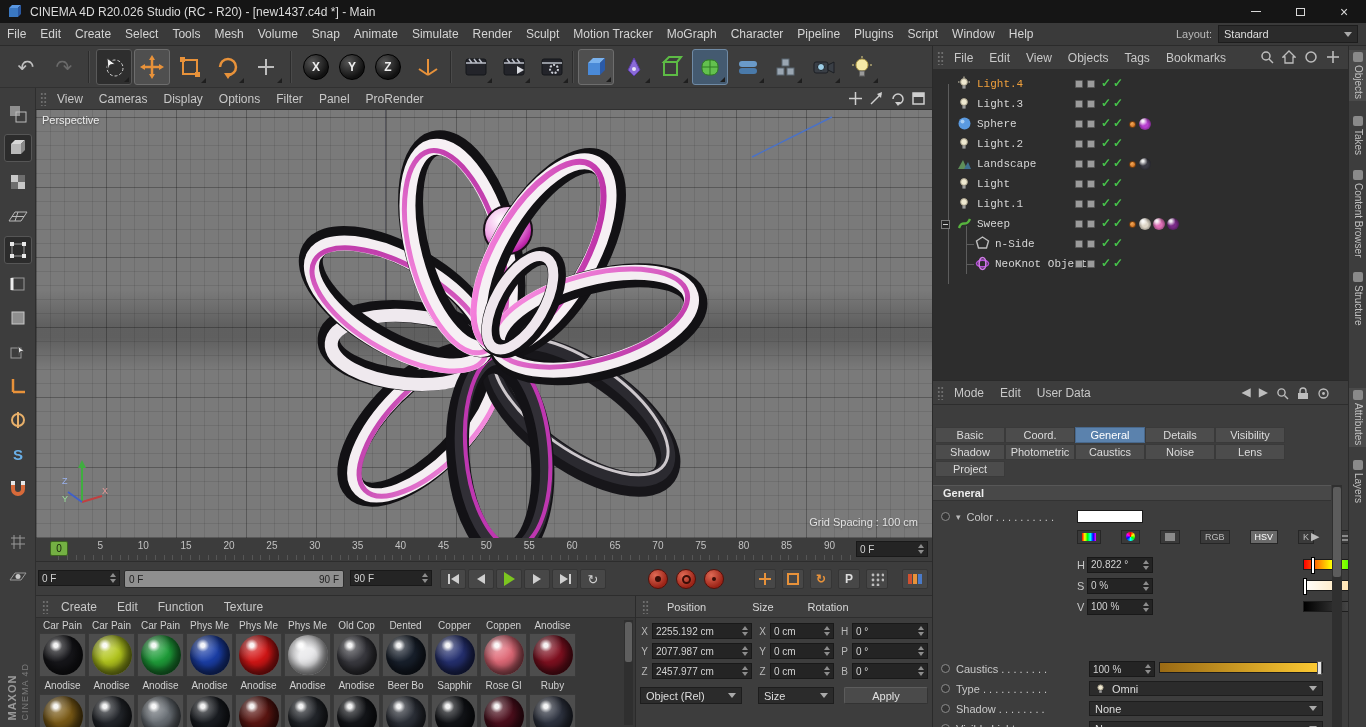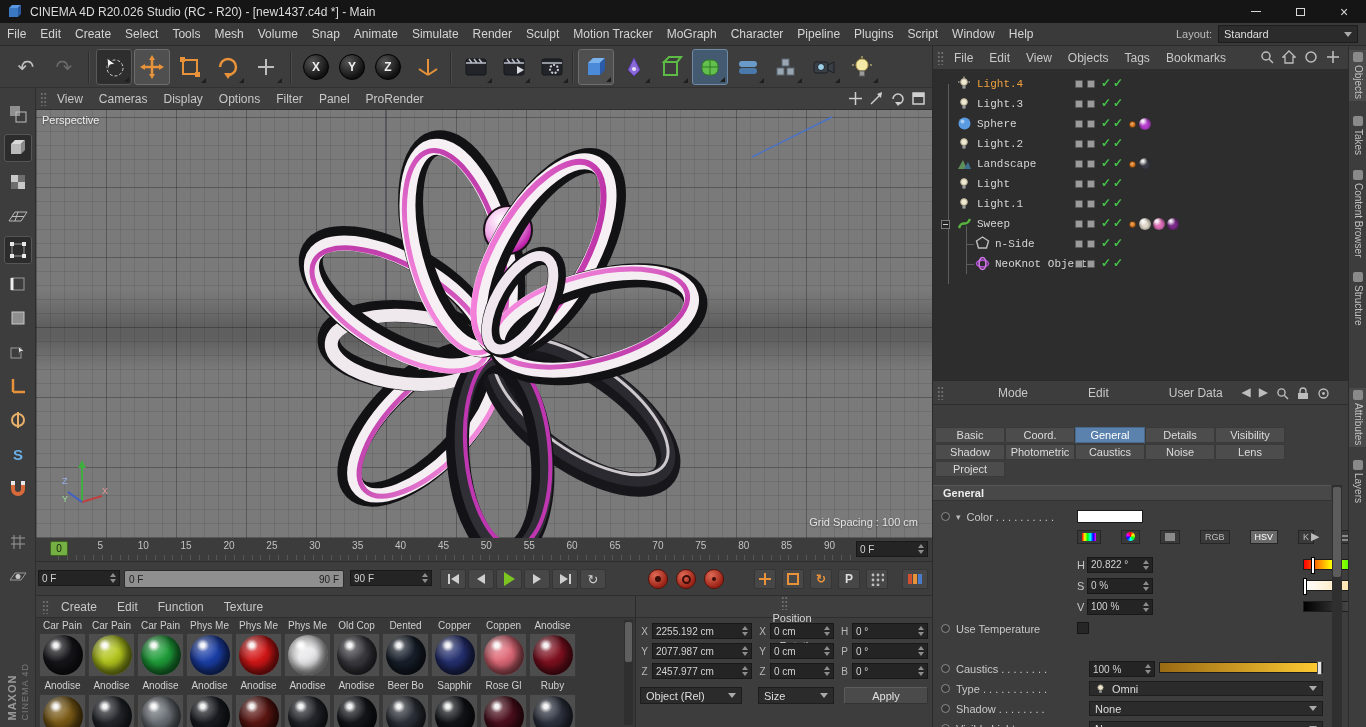--- a/index.html
+++ b/index.html
@@ -90,21 +90,21 @@
 .mat-cell{width:49px;height:46px;padding:1px;}
 .mat-cell .inner{width:100%;height:100%;background:#4d4d4d;border:1px solid #3a3a3a;display:flex;align-items:center;justify-content:center;}
 .mat-ball{width:40px;height:40px;border-radius:50%;
  background:radial-gradient(circle at 32% 26%,rgba(255,255,255,.95) 0 5%,rgba(255,255,255,.28) 16%,transparent 42%),
             radial-gradient(circle at 50% 55%,var(--c) 30%,#000 135%);
  box-shadow:inset -5px -7px 9px rgba(0,0,0,.5);}
 #matscroll{position:absolute;right:2px;top:24px;width:9px;height:105px;background:#2f2f2f;}
 #matscroll i{position:absolute;left:1px;top:2px;width:7px;height:40px;background:#5f5f5f;border-radius:2px;}
 
 #coords{left:635px;top:596px;width:297px;height:131px;background:#3d3d3d;border-left:1px solid #2b2b2b;}
-#coordhead{height:22px;background:#3f3f3f;border-bottom:1px solid #2e2e2e;display:flex;align-items:center;gap:2px;padding:0 6px;font-size:11px;color:#d6d6d6;flex-direction:column;}
+#coordhead{height:22px;background:#3f3f3f;border-bottom:1px solid #2e2e2e;display:flex;align-items:center;gap:2px;padding:0 6px;font-size:11px;color:#d6d6d6;}
 .crow{position:absolute;height:16px;display:flex;align-items:center;gap:3px;}
 .clab{width:9px;text-align:center;color:#b8b8b8;font-size:10px;}
 .cbtn{background:#4a4a4a;border:1px solid #5c5c5c;border-bottom-color:#333;border-right-color:#333;height:17px;display:flex;align-items:center;justify-content:center;border-radius:2px;color:#e0e0e0;}
 
 #om{left:932px;top:46px;width:416px;height:334px;background:#3a3a3a;border-left:1px solid #2a2a2a;}
 #ommenu{height:24px;display:flex;align-items:center;gap:2px;padding:0 4px;font-size:12px;background:#3d3d3d;border-bottom:1px solid #2d2d2d;}
 #ommenu .mi{padding:0 8px;}
 #omicons{position:absolute;right:8px;top:4px;display:flex;gap:8px;}
 #omtree{position:absolute;left:0;top:24px;width:416px;height:310px;background:#2d2d2d;}
 .orow{position:absolute;left:0;width:416px;height:20px;display:flex;align-items:center;}
@@ -118,21 +118,21 @@
 .tagdot{position:absolute;top:7px;width:7px;height:7px;border-radius:50%;background:radial-gradient(circle at 35% 30%,#f3a95a,#c06010);border:1px solid #7c3e08;}
 .tagball{position:absolute;top:4px;width:12px;height:12px;border-radius:50%;
  background:radial-gradient(circle at 32% 26%,rgba(255,255,255,.9) 0 8%,transparent 40%),radial-gradient(circle at 50% 55%,var(--c,#888) 30%,#000 140%);}
 .treev{position:absolute;width:1px;background:#5d5d5d;}
 .treeh{position:absolute;height:1px;background:#5d5d5d;}
 .expbox{position:absolute;left:8px;top:6px;width:9px;height:9px;background:#262626;border:1px solid #7a7a7a;display:flex;align-items:center;justify-content:center;}
 .expbox i{width:5px;height:1px;background:#cfcfcf;}
 
 #am{left:932px;top:380px;width:416px;height:347px;background:#3d3d3d;border-left:1px solid #2a2a2a;border-top:1px solid #2a2a2a;overflow:hidden;}
 #ammenu{height:24px;display:flex;align-items:center;gap:2px;padding:0 4px;font-size:12px;border-bottom:1px solid #2d2d2d;}
-#ammenu .mi{padding:0 8px;margin-left:44px;}
+#ammenu .mi{padding:0 8px;}
 #amicons{position:absolute;right:18px;top:4px;display:flex;gap:8px;color:#bdbdbd;}
 #amtitle{position:absolute;left:0;top:24px;width:416px;height:22px;display:flex;align-items:center;gap:6px;padding:0 8px;color:#e4e4e4;}
 .atab{position:absolute;width:70px;height:16px;line-height:15px;text-align:center;background:#4c4c4c;border:1px solid #3a3a3a;color:#dcdcdc;font-size:11px;}
 .atab.active{background:#5b82ad;border-color:#48688c;color:#fff;}
 #amsection{position:absolute;left:0;top:104px;width:398px;height:16px;background:#484848;border-top:1px solid #575757;border-bottom:1px solid #333;display:flex;align-items:center;padding:0 10px;font-weight:bold;color:#ececec;}
 .arow{position:absolute;height:15px;display:flex;align-items:center;}
 .adot{width:9px;height:9px;border-radius:50%;border:1px solid #8a8a8a;background:#353535;flex:none;}
 .alab{color:#c8c8c8;white-space:nowrap;overflow:hidden;}
 .alab.dim,.dim{color:#8a8a8a;}
 .hsvlab{width:10px;color:#c8c8c8;}
@@ -1228,25 +1228,20 @@
     <div class="fld" style="width:66px">
         <span class="val">100 %</span>
         <span class="spin">
           <i class="u"></i>
           <i class="d"></i>
         </span>
       </div>
     <div class="gbar" style="background:linear-gradient(90deg,#000,#fff)"></div>
   </div>
 
-  <div class="arow" style="left:8px;top:240px;width:390px;gap:6px">
-    <span class="adot"></span>
-    <span class="alab">Use Temperature</span>
-    <div class="checkbox abs" style="left:136px;top:1px"></div>
-  </div>
 
 
   <div class="arow" style="left:8px;top:280px;width:390px;gap:6px">
     <span class="adot"></span>
     <span class="alab">Caustics . . . . . . . .</span>
     <div class="fld abs" style="left:148px;top:0;width:66px">
         <span class="val">100 %</span>
         <span class="spin">
           <i class="u"></i>
           <i class="d"></i>

